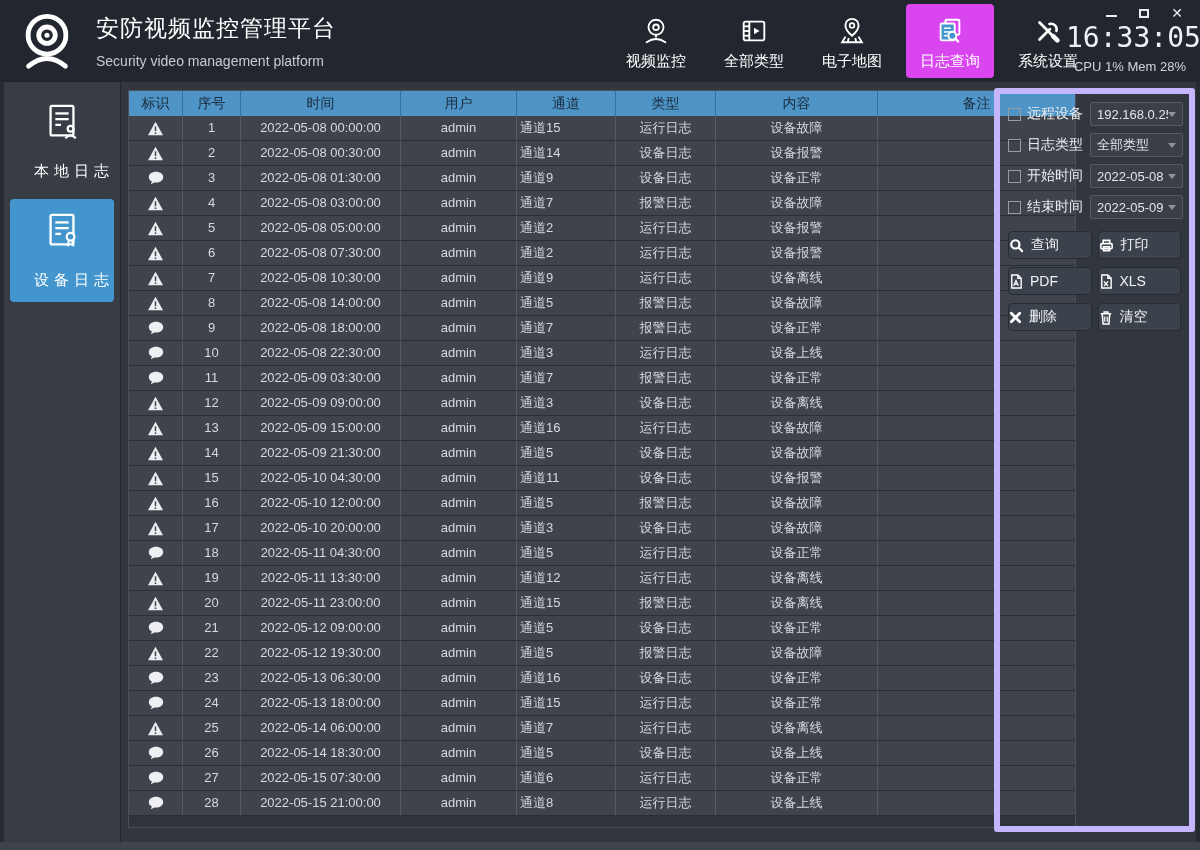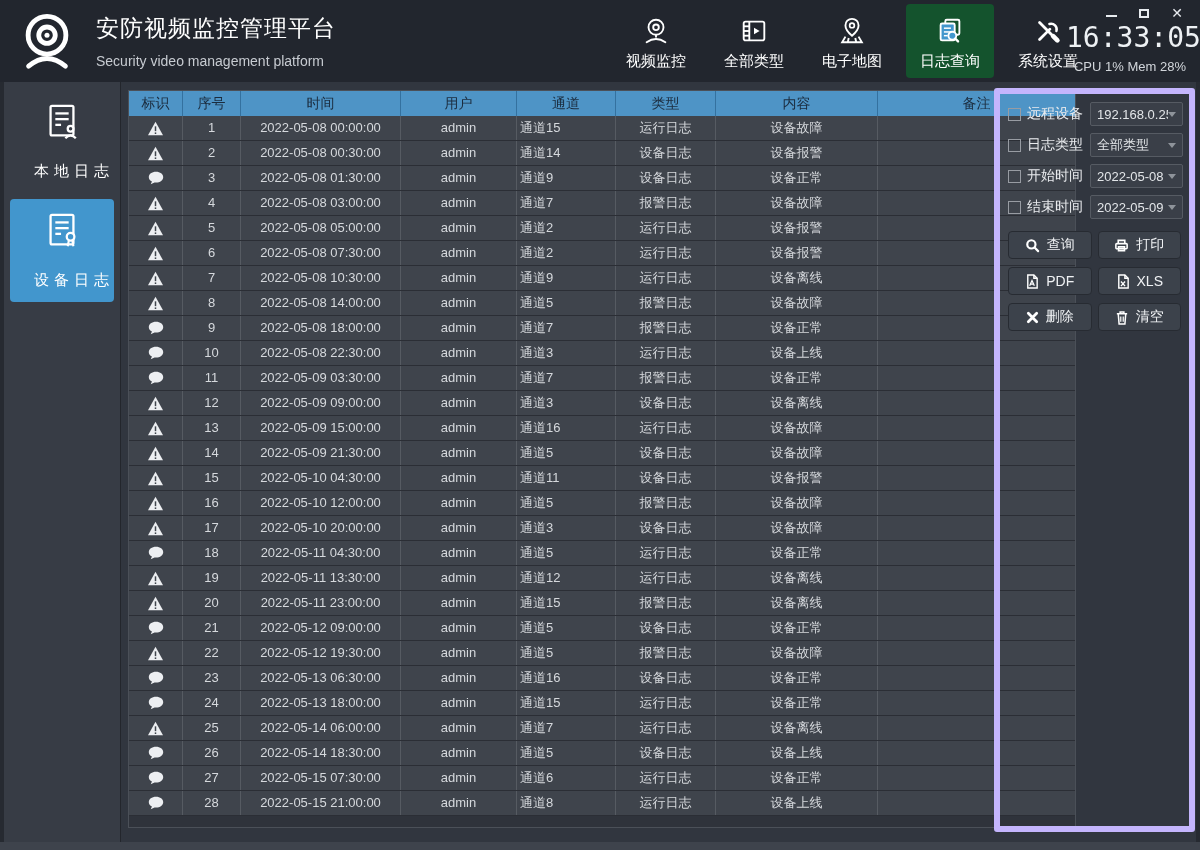--- a/index.html
+++ b/index.html
@@ -11,21 +11,21 @@
   .header{position:absolute;top:0;left:0;width:1200px;height:82px;background:#22262e;}
   .logo{position:absolute;left:16px;top:10px;width:62px;height:62px;}
   .title-block{position:absolute;left:96px;top:13px;}
   .app-title{font-size:23px;color:#ffffff;letter-spacing:1px;font-weight:500;}
   .app-subtitle{font-size:14px;color:#c7cbd1;margin-top:9px;}
   .nav{position:absolute;left:612px;top:4px;height:74px;display:flex;gap:10px;}
   .nav-item{width:88px;border-radius:4px;display:flex;flex-direction:column;align-items:center;
     justify-content:flex-end;padding-bottom:7px;color:#fff;cursor:pointer;}
   .nav-item svg{margin-bottom:6px;}
   .nav-item .nav-label{font-size:15px;white-space:nowrap;}
-  .nav-item.active{background:#14532d;}
+  .nav-item.active{background:#d946ef;}
   .clock{position:absolute;right:6px;top:21px;width:128px;text-align:center;color:#eef1f4;}
   .time{font-family:"DejaVu Sans Mono",monospace;font-size:28px;letter-spacing:0px;}
   .stats{font-size:13px;color:#d2d6db;margin-top:5px;white-space:nowrap;}
   .win-controls{position:absolute;top:6px;right:16px;display:flex;gap:19px;align-items:center;height:14px;}
   .wc{cursor:pointer;display:flex;align-items:center;justify-content:center;width:14px;height:14px;}
   .wc-min{width:11px;height:2px;background:#e8ebef;margin-top:6px;}
   .wc-max{width:10px;height:9px;border:2px solid #e8ebef;}
   .wc-close{color:#e8ebef;font-size:14px;font-weight:bold;line-height:14px;}
 
   
@@ -61,21 +61,21 @@
   .checkbox{width:13px;height:13px;border:1px solid #989ca3;background:transparent;margin:0 6px 0 2px;
     flex:none;cursor:pointer;}
   .filter-label{font-size:14px;color:#e8eaed;white-space:nowrap;margin-right:7px;}
   .dropdown{flex:1;height:24px;background:#3a3f48;border:1px solid #565b63;border-radius:2px;
     display:flex;align-items:center;cursor:pointer;min-width:0;}
   .dropdown .val{font-size:13px;color:#e2e5e8;padding-left:6px;flex:1;white-space:nowrap;overflow:hidden;}
   .chev{width:0;height:0;border-left:4px solid transparent;border-right:4px solid transparent;
     border-top:5px solid #8e939a;margin-right:6px;flex:none;}
   .btn-grid{display:grid;grid-template-columns:1fr 1fr;gap:8px 6px;margin-top:12px;padding:0 2px;}
   .btn{height:28px;background:#3c424b;border:1px solid #272b32;border-radius:4px;color:#f0f2f4;
-    font-size:14px;display:flex;align-items:center;justify-content:center;gap:7px;cursor:pointer;}
+    font-size:14px;display:flex;align-items:center;gap:7px;cursor:pointer;}
   .btn svg{flex:none;}
 </style>
 </head>
 <body>
 
 <div class="window">
 
   <div class="header">
     <svg class="logo" viewBox="0 0 64 64">
       <circle cx="32" cy="26" r="19.5" fill="none" stroke="#fff" stroke-width="5"></circle>

